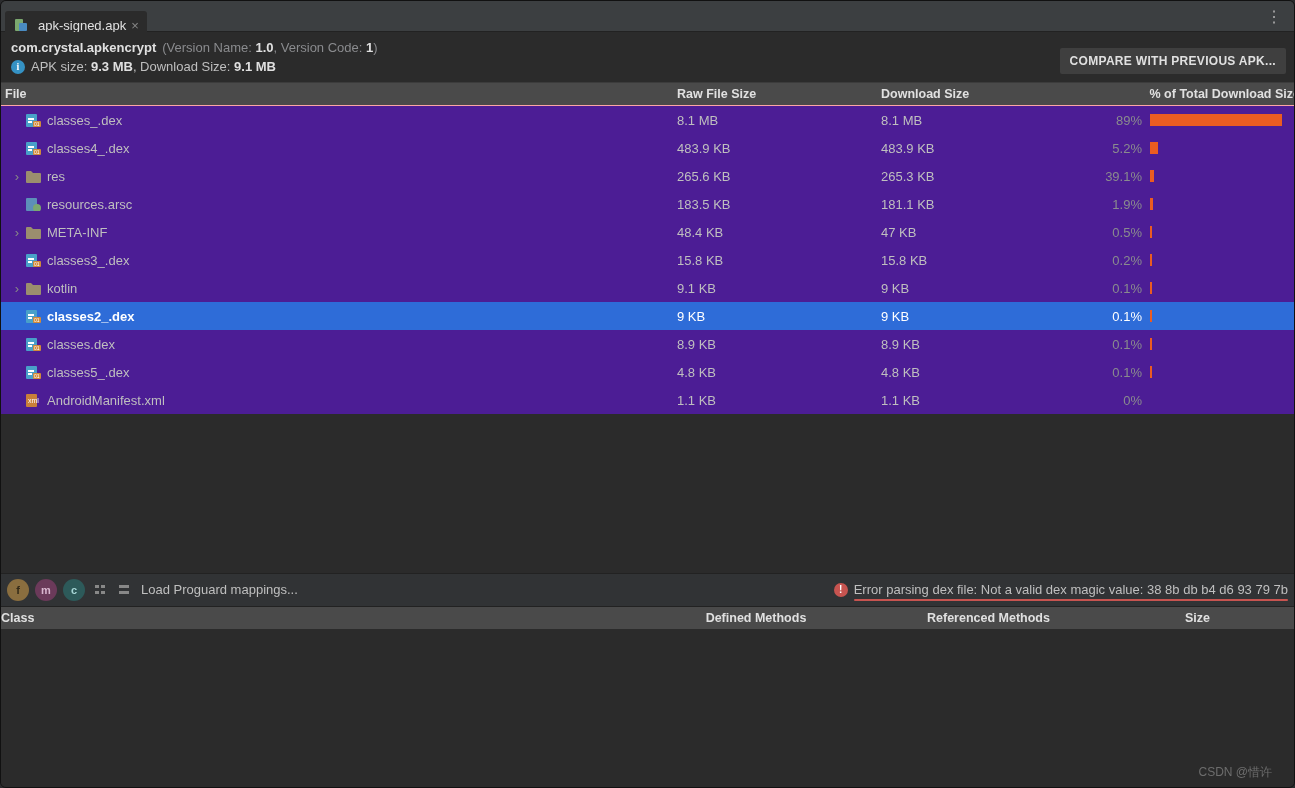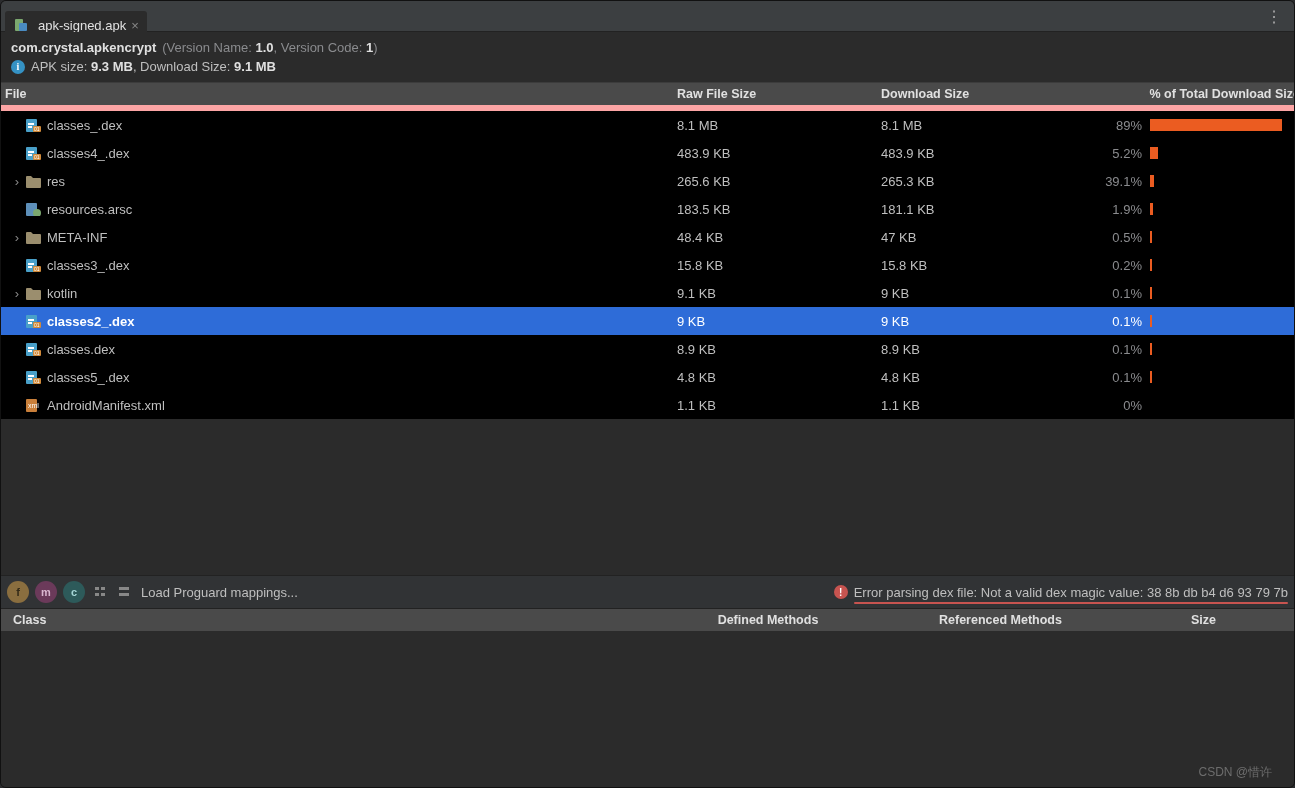--- a/index.html
+++ b/index.html
@@ -29,28 +29,28 @@
   .infobar{padding:8px 10px;display:flex;flex-direction:column;gap:4px;background:#2b2b2b;border-bottom:1px solid var(--border);position:relative}
   .infobar .row{display:flex;align-items:center;gap:6px}
   .pkg{font-weight:600;color:var(--bright)}
   .ver{color:var(--muted)}
   .size-line{display:flex;align-items:center;gap:5px}
   .size-line .label{color:var(--text)}
   .size-line .val{font-weight:600;color:var(--bright)}
   .info-icon{width:14px;height:14px;border-radius:50%;background:#3592c4;color:#fff;font-size:10px;font-weight:bold;display:inline-flex;align-items:center;justify-content:center;font-family:serif}
   .compare-btn{position:absolute;right:8px;bottom:8px;background:#3f3f3f;border:none;color:var(--bright);font-weight:600;font-size:12px;padding:6px 10px;letter-spacing:0.3px;cursor:pointer;border-radius:2px}
   
-  .table-header{display:flex;background:var(--header);border-bottom:6px solid #fca5a5;height:22px;align-items:center;font-weight:600;color:var(--bright);font-size:12.5px}
+  .table-header{display:flex;background:var(--header);border-bottom:1px solid #fca5a5;height:22px;align-items:center;font-weight:600;color:var(--bright);font-size:12.5px}
   .col-file{flex:0 0 672px;padding-left:4px}
   .col-raw{flex:0 0 200px;padding-right:4px}
   .col-dl{flex:0 0 205px;text-align:left;padding-right:4px}
   .col-pct{flex:0 0 52px;text-align:right;padding-right:4px}
   .col-bar{flex:1;padding-left:4px}
   
-  .file-table{background:#000000;flex:0 0 auto}
+  .file-table{background:#4c1d95;flex:0 0 auto}
   .file-row{display:flex;height:28px;align-items:center;cursor:default}
   .file-row.selected{background:var(--selection);color:#fff}
   .file-row.selected .muted,.file-row.selected .file-name{color:#fff}
   .file-row .arrow{width:12px;display:inline-block;text-align:center;color:#888}
   .file-row.selected .arrow{color:#fff}
   .file-name{color:var(--text)}
   .file-row.selected .file-name{font-weight:600}
   .muted{color:var(--muted)}
   .bar-wrap{height:12px;background:transparent;position:relative}
   .bar-fill{position:absolute;left:0;top:0;bottom:0;background:var(--accent)}
@@ -67,21 +67,21 @@
   .tbtn.m{background:#6b3a5a;color:#d9b6cf}
   .tbtn.c{background:#2d5a5a;color:#a6d6d6}
   .ticon{width:18px;height:18px;color:#888;display:flex;align-items:center;justify-content:center}
   .proguard{color:var(--text);margin-left:2px}
   .spacer{flex:1}
   .error-msg{display:flex;align-items:center;gap:6px;color:var(--text);position:relative}
   .err-icon{width:14px;height:14px;border-radius:50%;background:#c75450;color:#fff;display:flex;align-items:center;justify-content:center;font-weight:bold;font-size:10px}
   .underline{position:absolute;left:20px;right:0;bottom:-4px;height:2px;background:#c75450;border-radius:1px}
   
   .class-header{display:flex;background:var(--header);height:22px;align-items:center;font-weight:600;color:var(--bright);font-size:12.5px}
-  .cc-class{flex:0 0 635px;padding-left:12px}
+  .cc-class{flex:0 0 635px;padding-left:0}
   .cc-def{flex:0 0 240px;text-align:center}
   .cc-ref{flex:0 0 225px;text-align:center}
   .cc-size{flex:1;text-align:center}
   .class-body{flex:1;background:#2b2b2b}
   
   .watermark{position:absolute;right:22px;bottom:6px;color:#6d6d6d;font-size:12px}
 </style>
 </head>
 <body>
 
@@ -108,20 +108,21 @@
       <span class="ver">
         <span>(Version Name: </span><span style="color:var(--bright);font-weight:600">1.0</span><span>, Version Code: </span><span style="color:var(--bright);font-weight:600">1</span><span>)</span>
       </span>
     </div>
     <div class="row size-line">
       <span class="info-icon">i</span>
       <span>
         <span class="label">APK size: </span><span class="val">9.3 MB</span><span class="label">, Download Size: </span><span class="val">9.1 MB</span>
       </span>
     </div>
+    <button class="compare-btn">COMPARE WITH PREVIOUS APK...</button>
   </div>
 
   <div class="table-header">
     <div class="col-file">File</div>
     <div class="col-raw">Raw File Size</div>
     <div class="col-dl">Download Size</div>
     <div class="col-pct" style="flex:0 0 210px;text-align:right">% of Total Download Size</div>
   </div>
 
   <div class="file-table" id="file-table">

